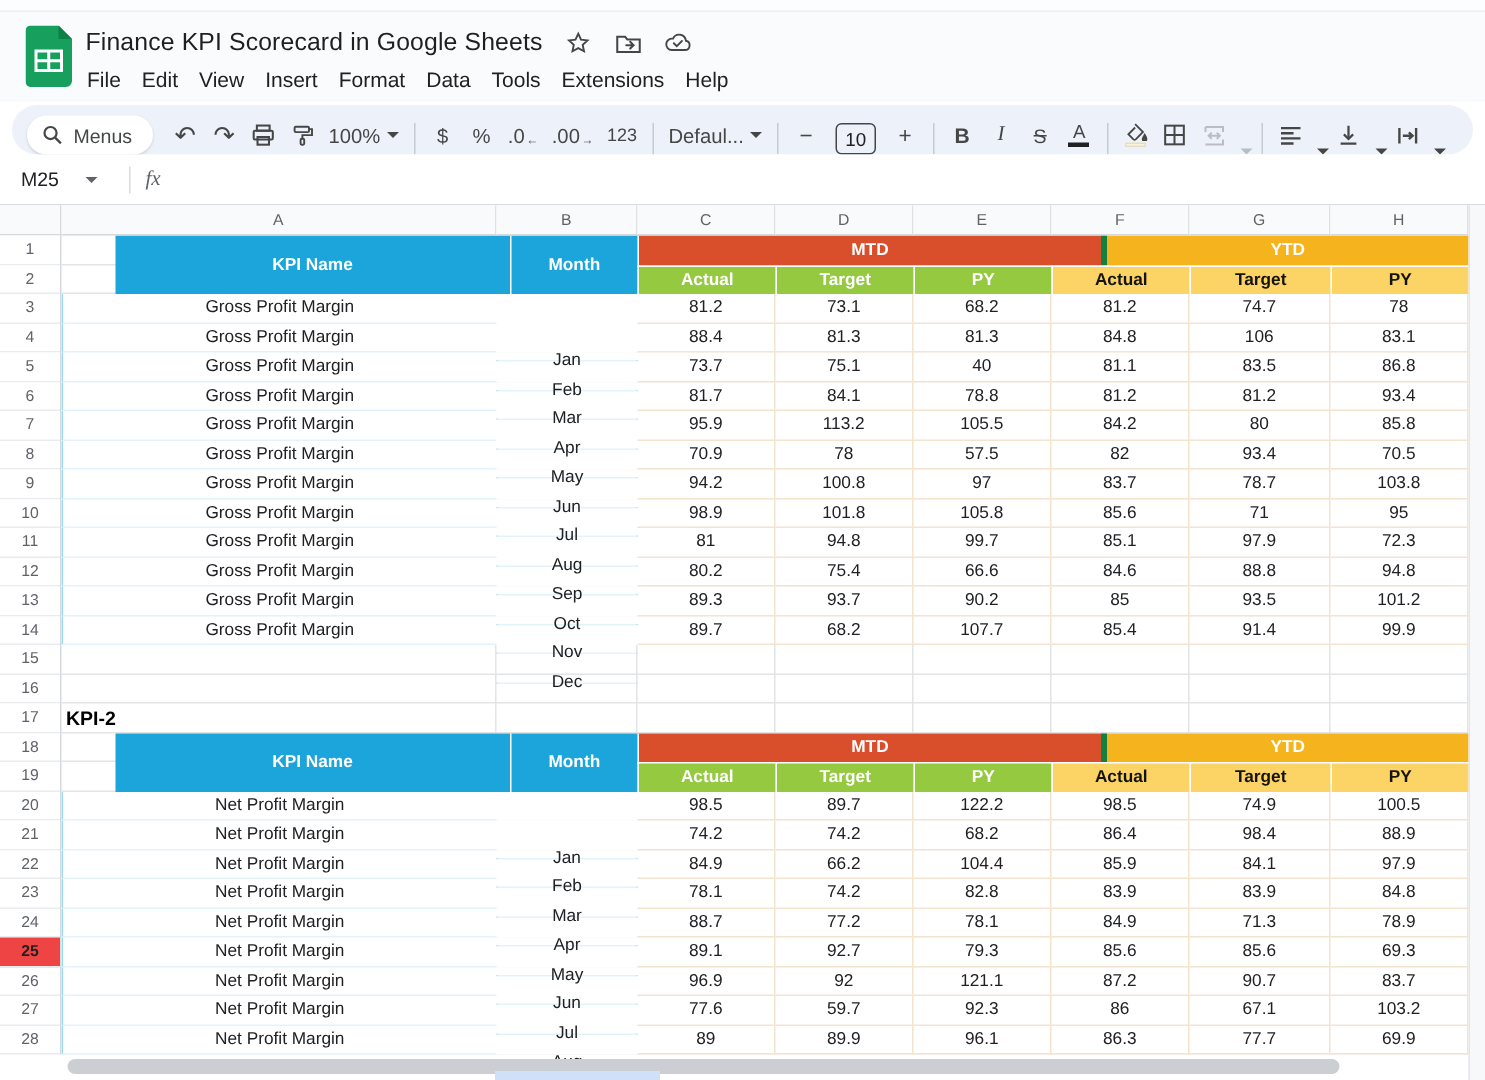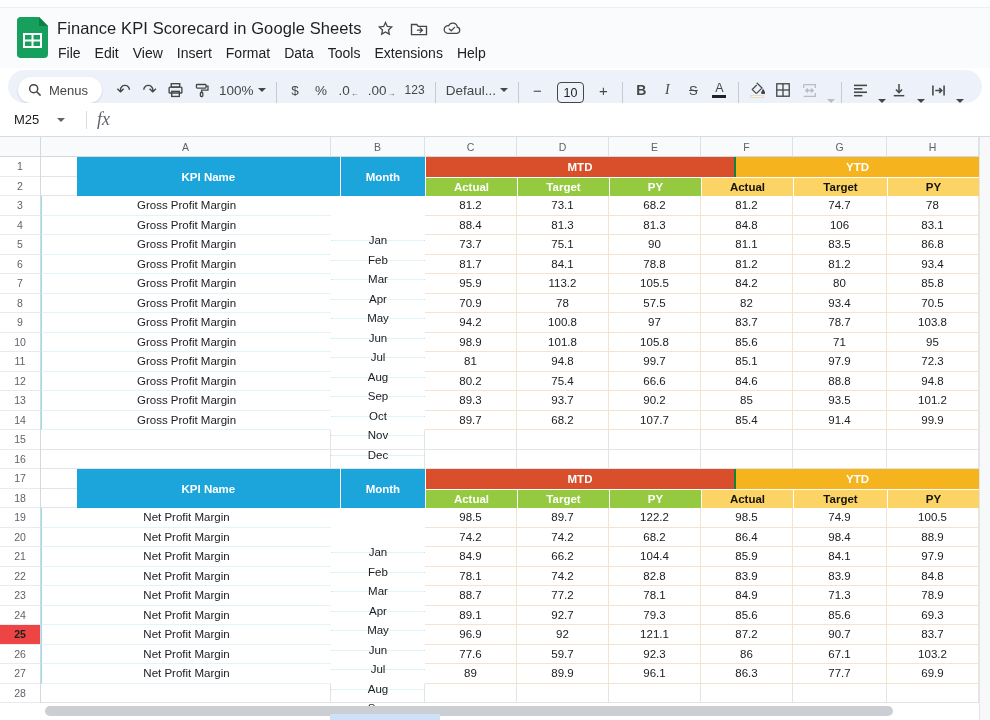--- a/index.html
+++ b/index.html
@@ -41,21 +41,21 @@
   #textcolor-bar { width:14px; height:3px; background:#202124; margin-top:1px; }
   #fill-bar { width:14px; height:3px; background:#fbf3df; border:0.5px solid #e4ddc8; margin-top:1px; }
   .stack { display:flex; flex-direction:column; align-items:center; justify-content:center; }
 
   
   #formula-bar { position:absolute; left:0; top:103px; width:990px; height:34px; background:#fff;
     border-bottom:1px solid #d9dcdf; display:flex; align-items:center; }
   #name-box { width:76px; padding-left:14px; font-size:13px; color:#202124; display:flex; align-items:center; }
   #name-box .caret { margin-left:18px; border-top-color:#5f6368; }
   #fb-divider { width:1px; height:18px; background:#d9dcdf; margin:0 10px; }
-  #fx-label { font-family:"Liberation Serif", serif; font-style:italic; font-size:18px; color:#5f6368; }
+  #fx-label { font-family:"Liberation Serif", serif; font-style:italic; font-size:14px; color:#5f6368; }
 
   
   #grid { position:absolute; left:0; top:137px; width:990px; height:583px; background:#fff; }
   #corner-box { position:absolute; left:0; top:0; width:41px; height:20px; background:#f8fafc;
     border-right:1px solid #d5d9dd; border-bottom:1px solid #d5d9dd; }
   #col-headers { position:absolute; left:41px; top:0; height:20px; display:flex; }
   .col-h { height:20px; background:#f8fafc; border-right:1px solid #dde0e4; border-bottom:1px solid #d5d9dd;
     display:flex; align-items:center; justify-content:center; font-size:10.5px; color:#5f6368; }
   #row-headers { position:absolute; left:0; top:20px; width:41px; border-right:1px solid #d5d9dd; }
   .row-h { height:19.5px; display:flex; align-items:center; justify-content:center;
@@ -73,21 +73,21 @@
   .section-row { height:19.5px; display:flex; align-items:center; padding-left:3px;
     font-size:13px; font-weight:700; color:#000; }
   .thead { display:flex; height:39px;margin-left:36px; }
   .hc { display:flex; align-items:center; justify-content:center; font-weight:700; font-size:11.5px; }
   .hc.blue { background:var(--header-blue); color:#fff; height:39px; }
   .hc.kpi { width:290px; }
   .hc.mon { width:94px; border-left:1px solid #fff; }
   .thead-right { width:554px; display:flex; flex-direction:column; }
   .toprow { display:flex; height:19.5px; }
   .hc.red { background:var(--mtd-red); color:#fff; width:328px; height:19.5px; border-left:1px solid #fff; }
-  .hc.amber { background:var(--ytd-amber); color:#fff; width:260px; height:19.5px; border-left:2px solid #15803d; }
+  .hc.amber { background:var(--ytd-amber); color:#fff; width:260px; height:19.5px; border-left:4px solid #15803d; }
   .subrow { display:flex; height:19.5px; }
   .hc.green { background:var(--sub-green); color:#fff; height:19.5px; border-left:1px solid #fff; border-top:1px solid #fff; }
   .hc.yellow { background:var(--sub-yellow); color:#16130b; height:19.5px; border-left:1px solid #fff; border-top:1px solid #fff; }
   .w92 { width:92px; } .w94 { width:94px; }
   .trow { display:flex; height:19.5px; background:#fff; }
   .dcell { display:flex; align-items:center; justify-content:center; font-size:11.5px; color:#202124; }
   .dcell.ca { width:290px; border-left:1px solid #97daef; border-bottom:1px solid #e3f3fa; }
   .dcell.cb { width:94px; border-left:1px solid #97daef; border-right:1px solid #97daef; border-bottom:1px solid #e3f3fa;margin-top:44px; }
   .dcell.cc,.dcell.cd,.dcell.ce,.dcell.cf,.dcell.ch { width:92px; border-right:1px solid #f4e3cf; border-bottom:1px solid #f4e3cf; }
   .dcell.cg { width:94px; border-right:1px solid #f4e3cf; border-bottom:1px solid #f4e3cf; }
@@ -385,21 +385,21 @@
             <div class="dcell ce">81.3</div>
             <div class="dcell cf">84.8</div>
             <div class="dcell cg">106</div>
             <div class="dcell ch">83.1</div>
           </div>
           <div class="trow">
             <div class="dcell ca">Gross Profit Margin</div>
             <div class="dcell cb">Mar</div>
             <div class="dcell cc">73.7</div>
             <div class="dcell cd">75.1</div>
-            <div class="dcell ce">90</div>
+            <div class="dcell ce">40</div>
             <div class="dcell cf">81.1</div>
             <div class="dcell cg">83.5</div>
             <div class="dcell ch">86.8</div>
           </div>
           <div class="trow">
             <div class="dcell ca">Gross Profit Margin</div>
             <div class="dcell cb">Apr</div>
             <div class="dcell cc">81.7</div>
             <div class="dcell cd">84.1</div>
             <div class="dcell ce">78.8</div>
@@ -484,20 +484,23 @@
             <div class="dcell cd">68.2</div>
             <div class="dcell ce">107.7</div>
             <div class="dcell cf">85.4</div>
             <div class="dcell cg">91.4</div>
             <div class="dcell ch">99.9</div>
           </div>
         </div>
     </div>
 
     <div class="ktable" id="table-1" style="top:312px;">
+      <div class="section-row">
+        <span>KPI-2</span>
+      </div>
       <div class="thead">
         <div class="hc blue kpi">KPI Name</div>
         <div class="hc blue mon">Month</div>
         <div class="thead-right">
           <div class="toprow">
             <div class="hc red">MTD</div>
             <div class="hc amber">YTD</div>
           </div>
           <div class="subrow">
             <div class="hc green w92">Actual</div>

